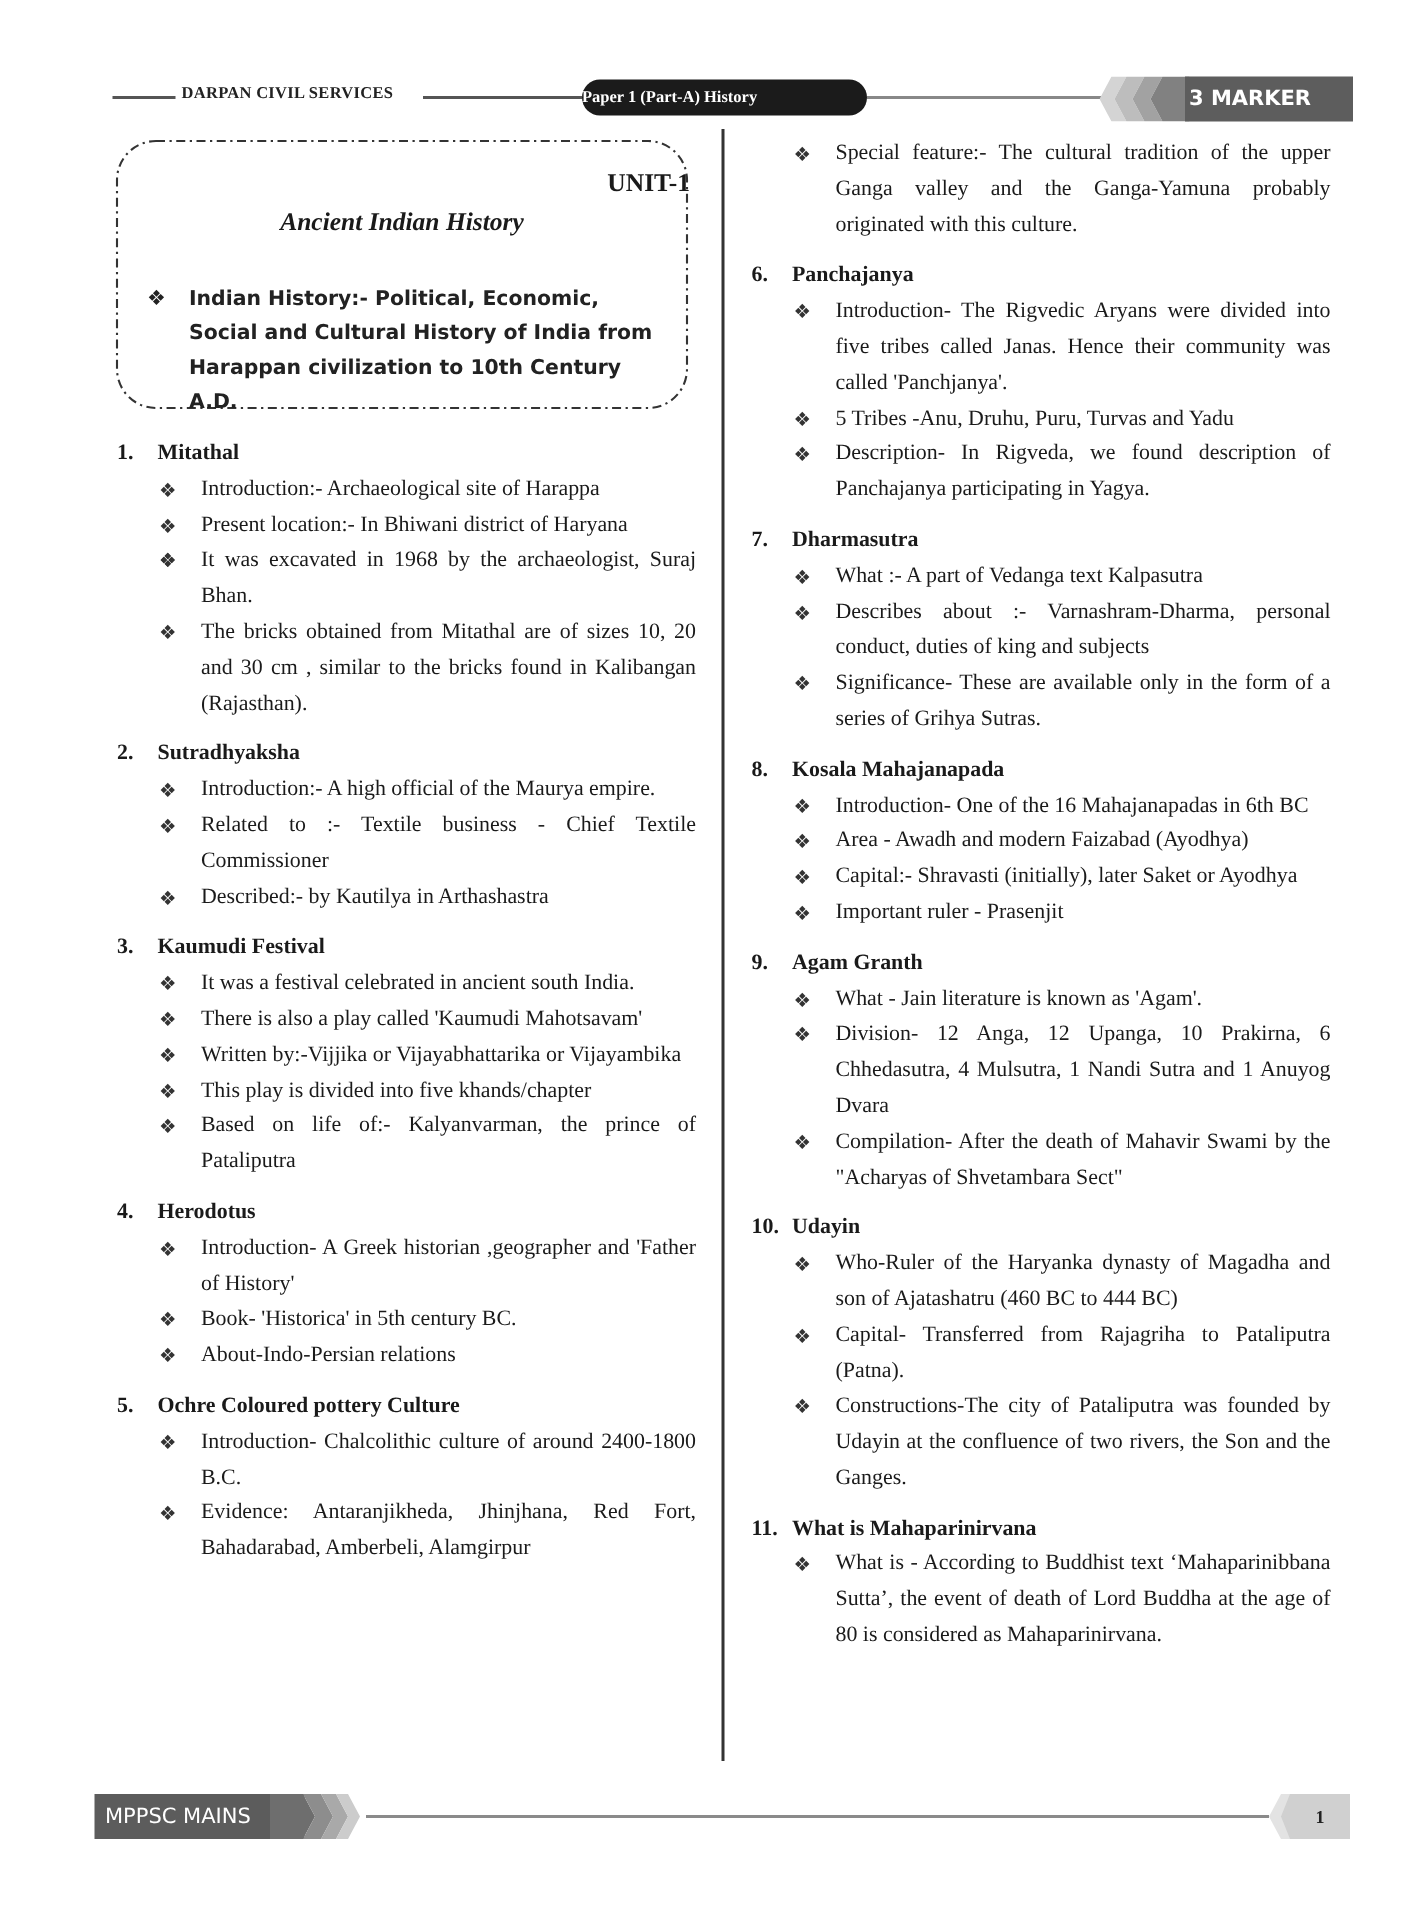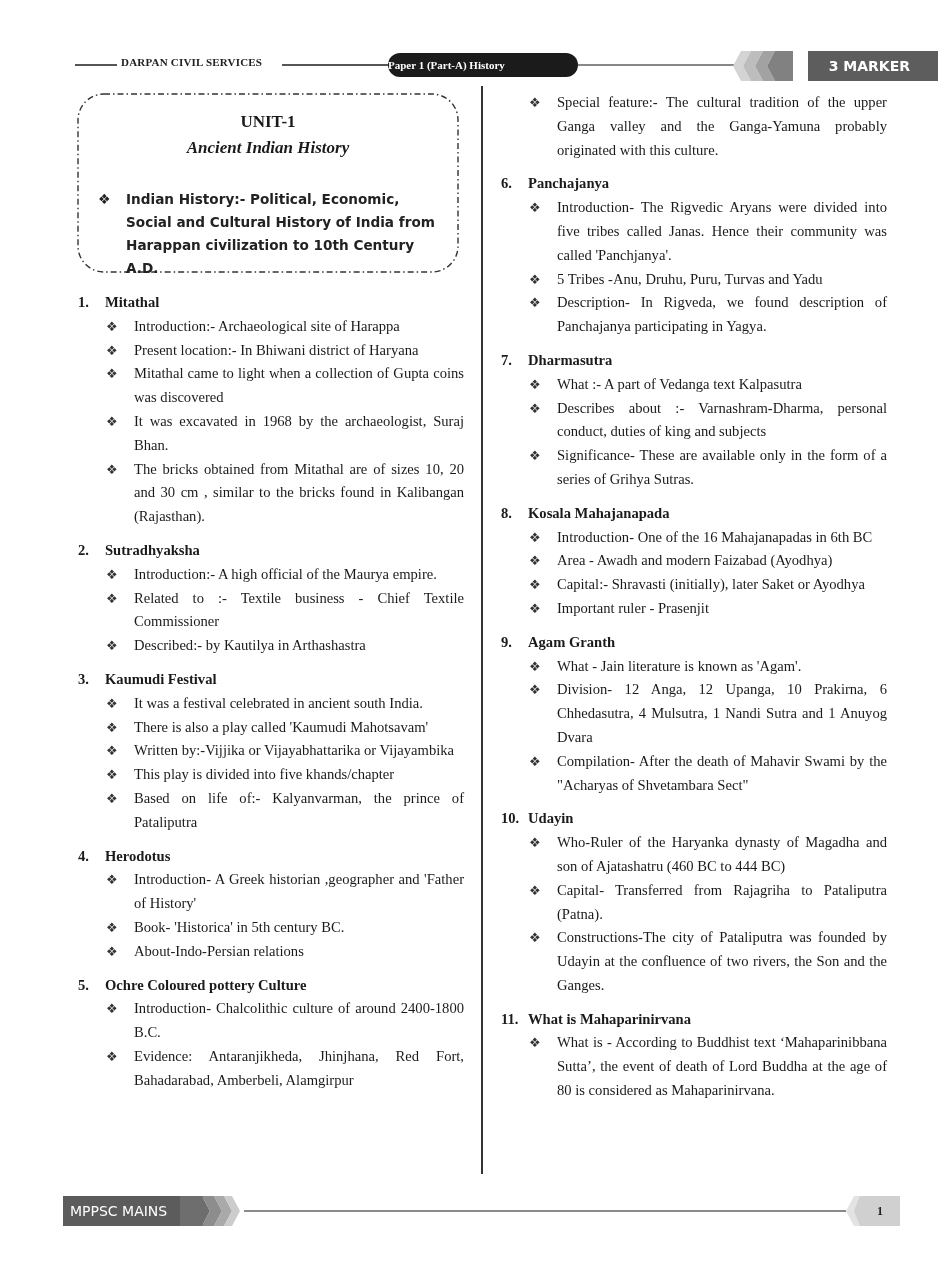--- a/index.html
+++ b/index.html
@@ -7,29 +7,29 @@
   body { position: relative; font-family: "Liberation Serif", "DejaVu Serif", serif; color: #1a1a1a; }
 
   
   .hdr { position: absolute; top: 51px; left: 0; width: 952px; height: 30px; padding-left: 26px; }
   .hdr-line-left { position: absolute; top: 13px; left: 75px; width: 42px; height: 1.5px; background: #555; }
   .hdr-brand { position: absolute; top: 5px; left: 121px; font-size: 11px; font-weight: bold; letter-spacing: 0.2px; color: #222; }
   .hdr-line-mid1 { position: absolute; top: 13px; left: 282px; width: 106px; height: 1.5px; background: #555; }
   .hdr-pill { position: absolute; top: 2px; left: 388px; width: 190px; height: 24px; border-radius: 12px; background: #1b1b1b; color: #fff; font-size: 11px; font-weight: bold; line-height: 24px; }
   .hdr-line-mid2 { position: absolute; top: 13px; left: 578px; width: 160px; height: 1.5px; background: #888; }
   .hdr-chevrons { position: absolute; top: 0; left: 733px; width: 60px; height: 30px; }
-  .hdr-badge { position: absolute; top: 0; left: 790px; width: 130px; height: 30px; background: #5d5d5d; color: #fff; font-family: "DejaVu Sans", sans-serif; font-weight: bold; font-size: 14px; line-height: 30px; text-align: right; padding-right: 28px; margin-left: 18px; }
+  .hdr-badge { position: absolute; top: 0; left: 790px; width: 112px; height: 30px; background: #5d5d5d; color: #fff; font-family: "DejaVu Sans", sans-serif; font-weight: bold; font-size: 14px; line-height: 30px; text-align: right; padding-right: 28px; }
 
   
   .col-divider { position: absolute; top: 86px; left: 481px; width: 1.5px; height: 1088px; background: #333; }
 
   
   .unit-box { position: absolute; top: 92px; left: 76px; width: 384px; height: 182px; }
   .unit-box svg { position: absolute; top: 0; left: 0; }
-  .unit-title { position: absolute; top: 20px; left: 0; width: 384px; text-align: center; font-size: 17px; font-weight: bold; }
+  .unit-title { position: absolute; top: 20px; left: 0; width: 384px; text-align: right; font-size: 17px; font-weight: bold; }
   .unit-sub { position: absolute; top: 46px; left: 0; width: 384px; text-align: center; font-size: 17px; font-weight: bold; font-style: italic; }
   .unit-bullet { position: absolute; top: 96px; left: 22px; width: 340px; font-family: "DejaVu Sans", sans-serif; font-size: 13.6px; font-weight: bold; line-height: 23px; color: #222; padding-left: 28px; }
   .unit-bullet .dia { position: absolute; left: 0; top: 0; font-size: 14px; }
 
   
   .col { position: absolute; font-size: 14.6px; line-height: 23.8px; }
   .col-left { top: 291px; left: 78px; width: 386px; }
   .col-right { top: 91px; left: 501px; width: 386px; }
 
   .section { margin-bottom: 10px; }
@@ -82,21 +82,21 @@
 
 <div class="col col-left" id="left-col">
     <div class="section">
       <div class="sec-title">
         <span class="sec-num">1.</span>
         <span>Mitathal</span>
       </div>
       <ul class="bullets">
         <li class="bullet"><span class="dia">❖</span><b>Introduction:-</b><span> Archaeological site of  Harappa</span></li>
         <li class="bullet"><span class="dia">❖</span><b>Present location</b><span>:- In Bhiwani district of Haryana</span></li>
-        <li class="bullet"><span class="dia">❖</span><span>Mitathal came to light when a collection of Gupta coins was discovered</span></li>
+        <li class="bullet"><span class="dia">❖</span></li>
         <li class="bullet"><span class="dia">❖</span><span>It was excavated in 1968 by the archaeologist, Suraj Bhan.</span></li>
         <li class="bullet"><span class="dia">❖</span><span>The bricks obtained from Mitathal are of sizes 10, 20 and 30 cm , similar to the bricks found in Kalibangan (Rajasthan).</span></li>
       </ul>
     </div>
     <div class="section">
       <div class="sec-title">
         <span class="sec-num">2.</span>
         <span>Sutradhyaksha</span>
       </div>
       <ul class="bullets">

